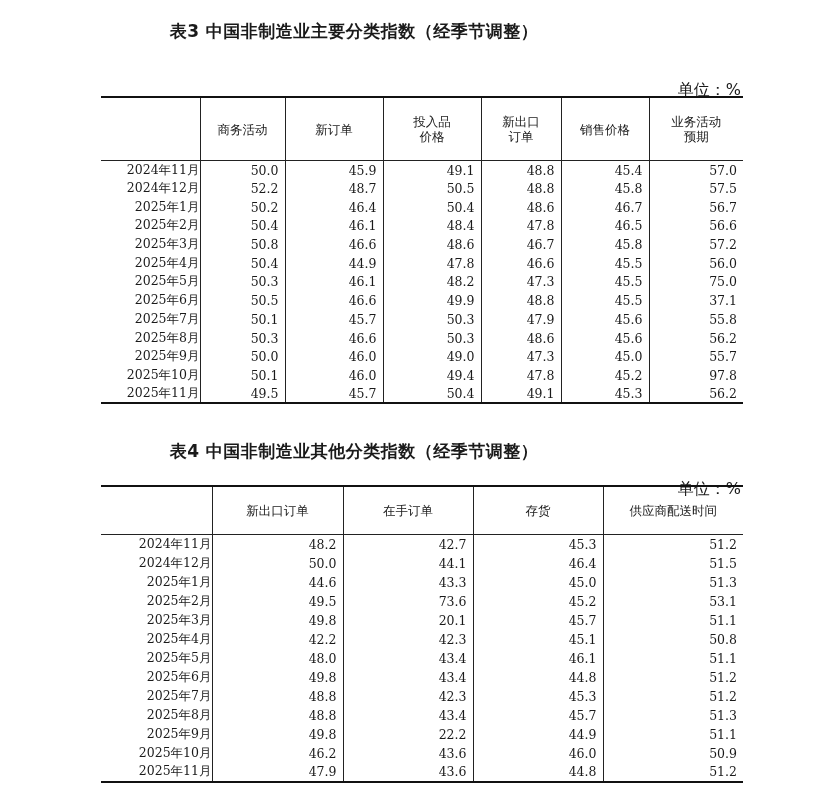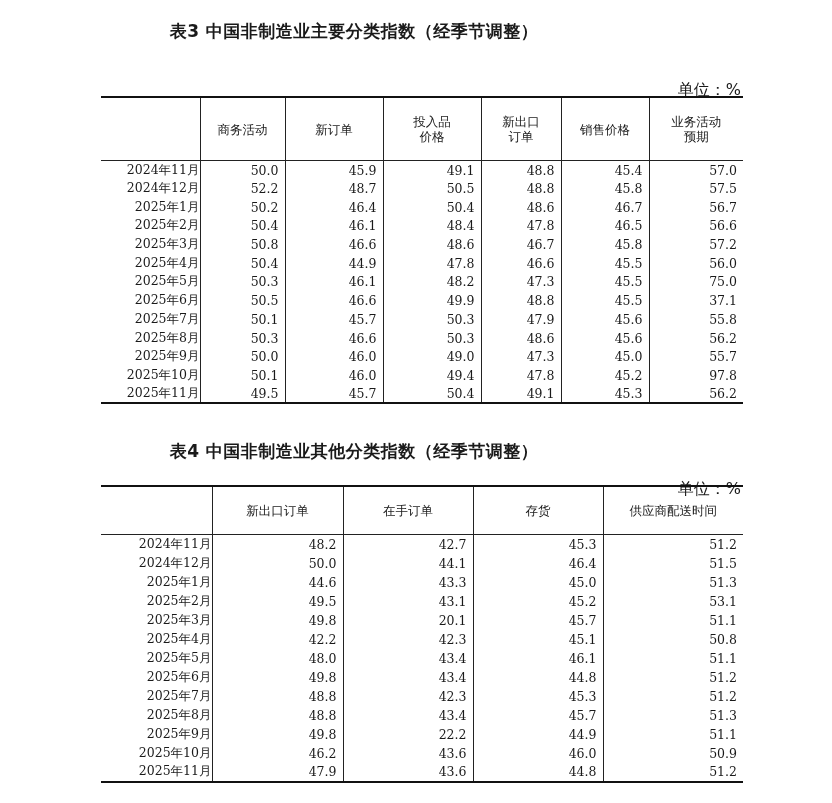--- a/index.html
+++ b/index.html
@@ -208,21 +208,21 @@
       <tr style="height: 19px;">
         <td class="label">2025年1月</td>
         <td>44.6</td>
         <td>43.3</td>
         <td>45.0</td>
         <td>51.3</td>
       </tr>
       <tr style="height: 19px;">
         <td class="label">2025年2月</td>
         <td>49.5</td>
-        <td>43.1</td>
+        <td>73.6</td>
         <td>45.2</td>
         <td>53.1</td>
       </tr>
       <tr style="height: 19px;">
         <td class="label">2025年3月</td>
         <td>49.8</td>
         <td>20.1</td>
         <td>45.7</td>
         <td>51.1</td>
       </tr>

